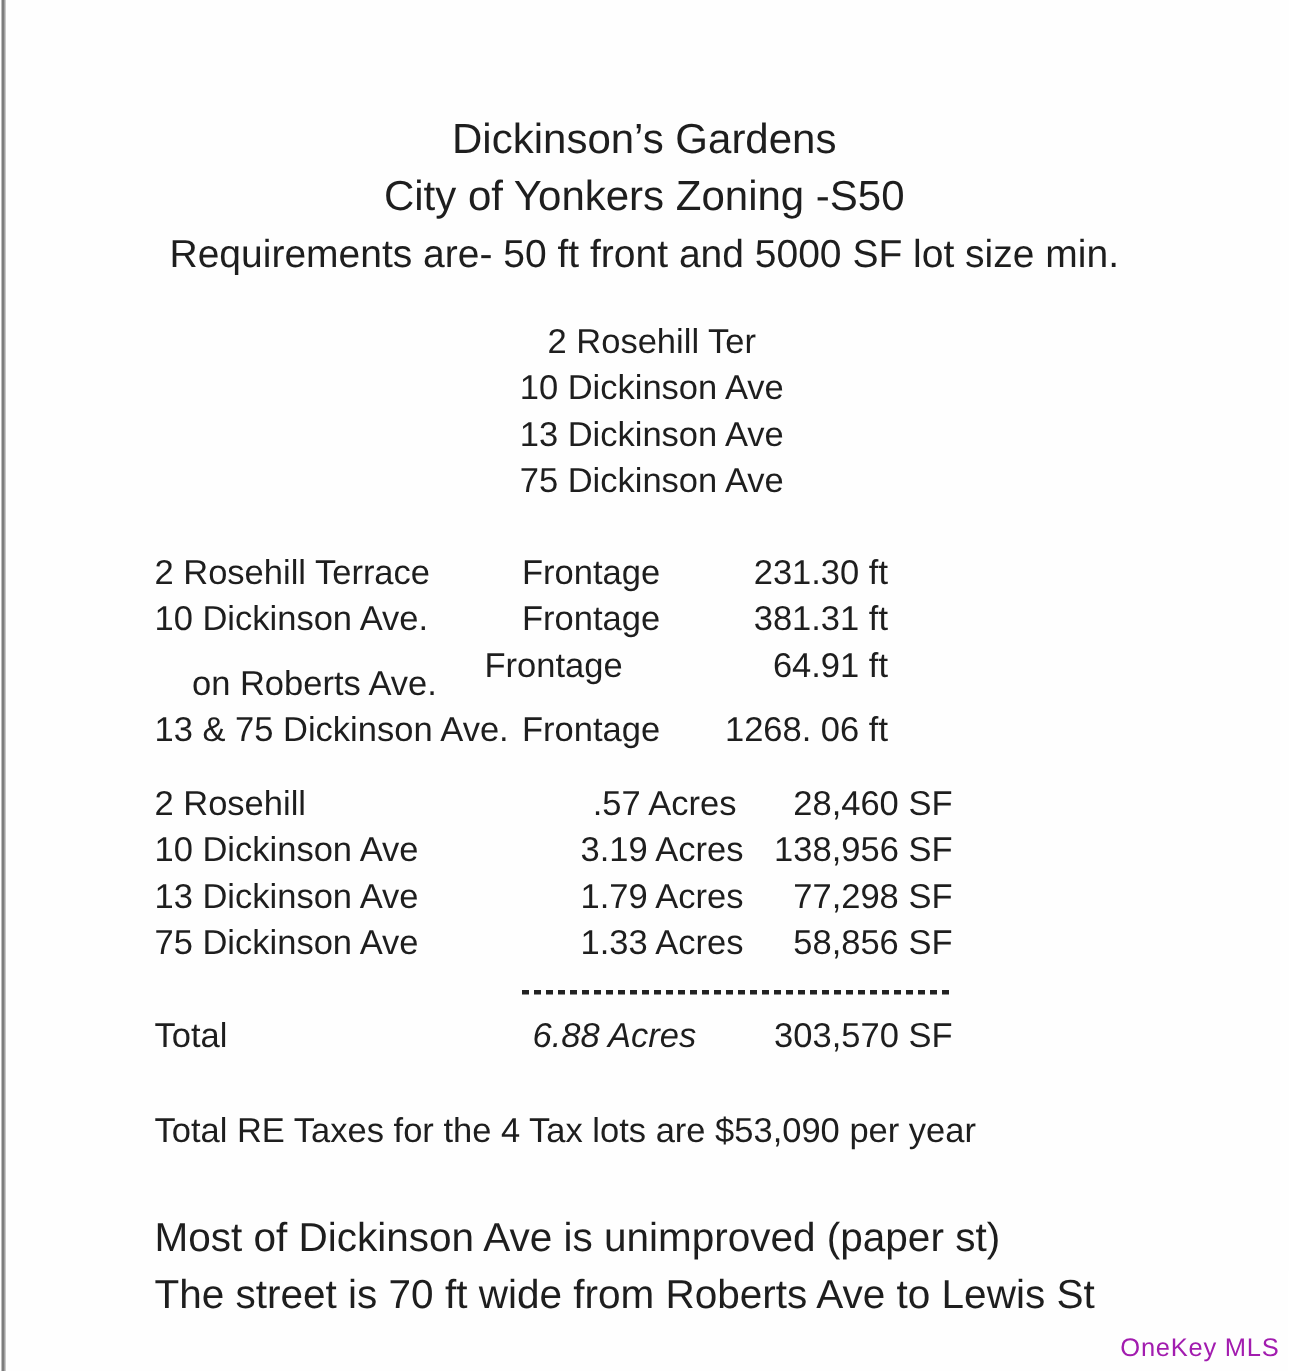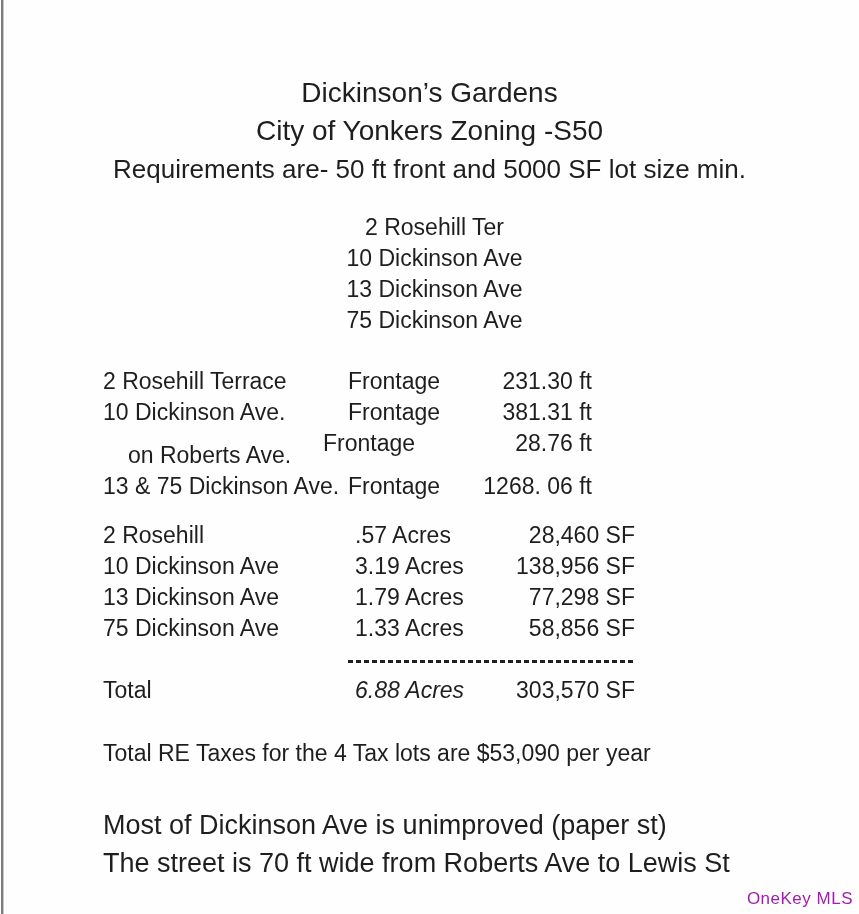--- a/index.html
+++ b/index.html
@@ -49,21 +49,21 @@
   .frontage-table .fvalue { flex: 1 1 auto; text-align: right; white-space: nowrap; }
   .area-table {
     position: absolute;
     left: 103px; top: 520px;
     width: 532px;
     font-size: 23px;
     line-height: 31px;
   }
   .area-table .row { display: flex; }
   .area-table .prop  { flex: 0 0 auto; width: 252px; white-space: nowrap; }
-  .area-table .acres { flex: 0 0 auto; width: 104px; text-align: left; white-space: nowrap; }
+  .area-table .acres { flex: 0 0 auto; width: 104px; text-align: right; white-space: nowrap; margin-left: 32px; }
   .area-table .sf    { flex: 1 1 auto; text-align: right; white-space: nowrap; }
   .dashed-separator {
     position: absolute;
     left: 348px; top: 660px;
     width: 286px; height: 3px;
     background: repeating-linear-gradient(90deg, #222 0px, #222 5px, transparent 5px, transparent 8px);
   }
   .total-row {
     position: absolute;
     left: 103px; top: 675px;
@@ -125,21 +125,21 @@
       <span class="fvalue">231.30 ft</span>
     </div>
     <div class="row">
       <span class="prop">10 Dickinson Ave.</span>
       <span class="flabel">Frontage</span>
       <span class="fvalue">381.31 ft</span>
     </div>
     <div class="row">
       <span class="prop indent">on Roberts Ave.</span>
       <span class="flabel">Frontage</span>
-      <span class="fvalue">28.76 ft</span>
+      <span class="fvalue">64.91 ft</span>
     </div>
     <div class="row">
       <span class="prop">13 &amp; 75 Dickinson Ave.</span>
       <span class="flabel">Frontage</span>
       <span class="fvalue">1268. 06 ft</span>
     </div>
   </div>
 
   <div class="area-table">
     <div class="row">

